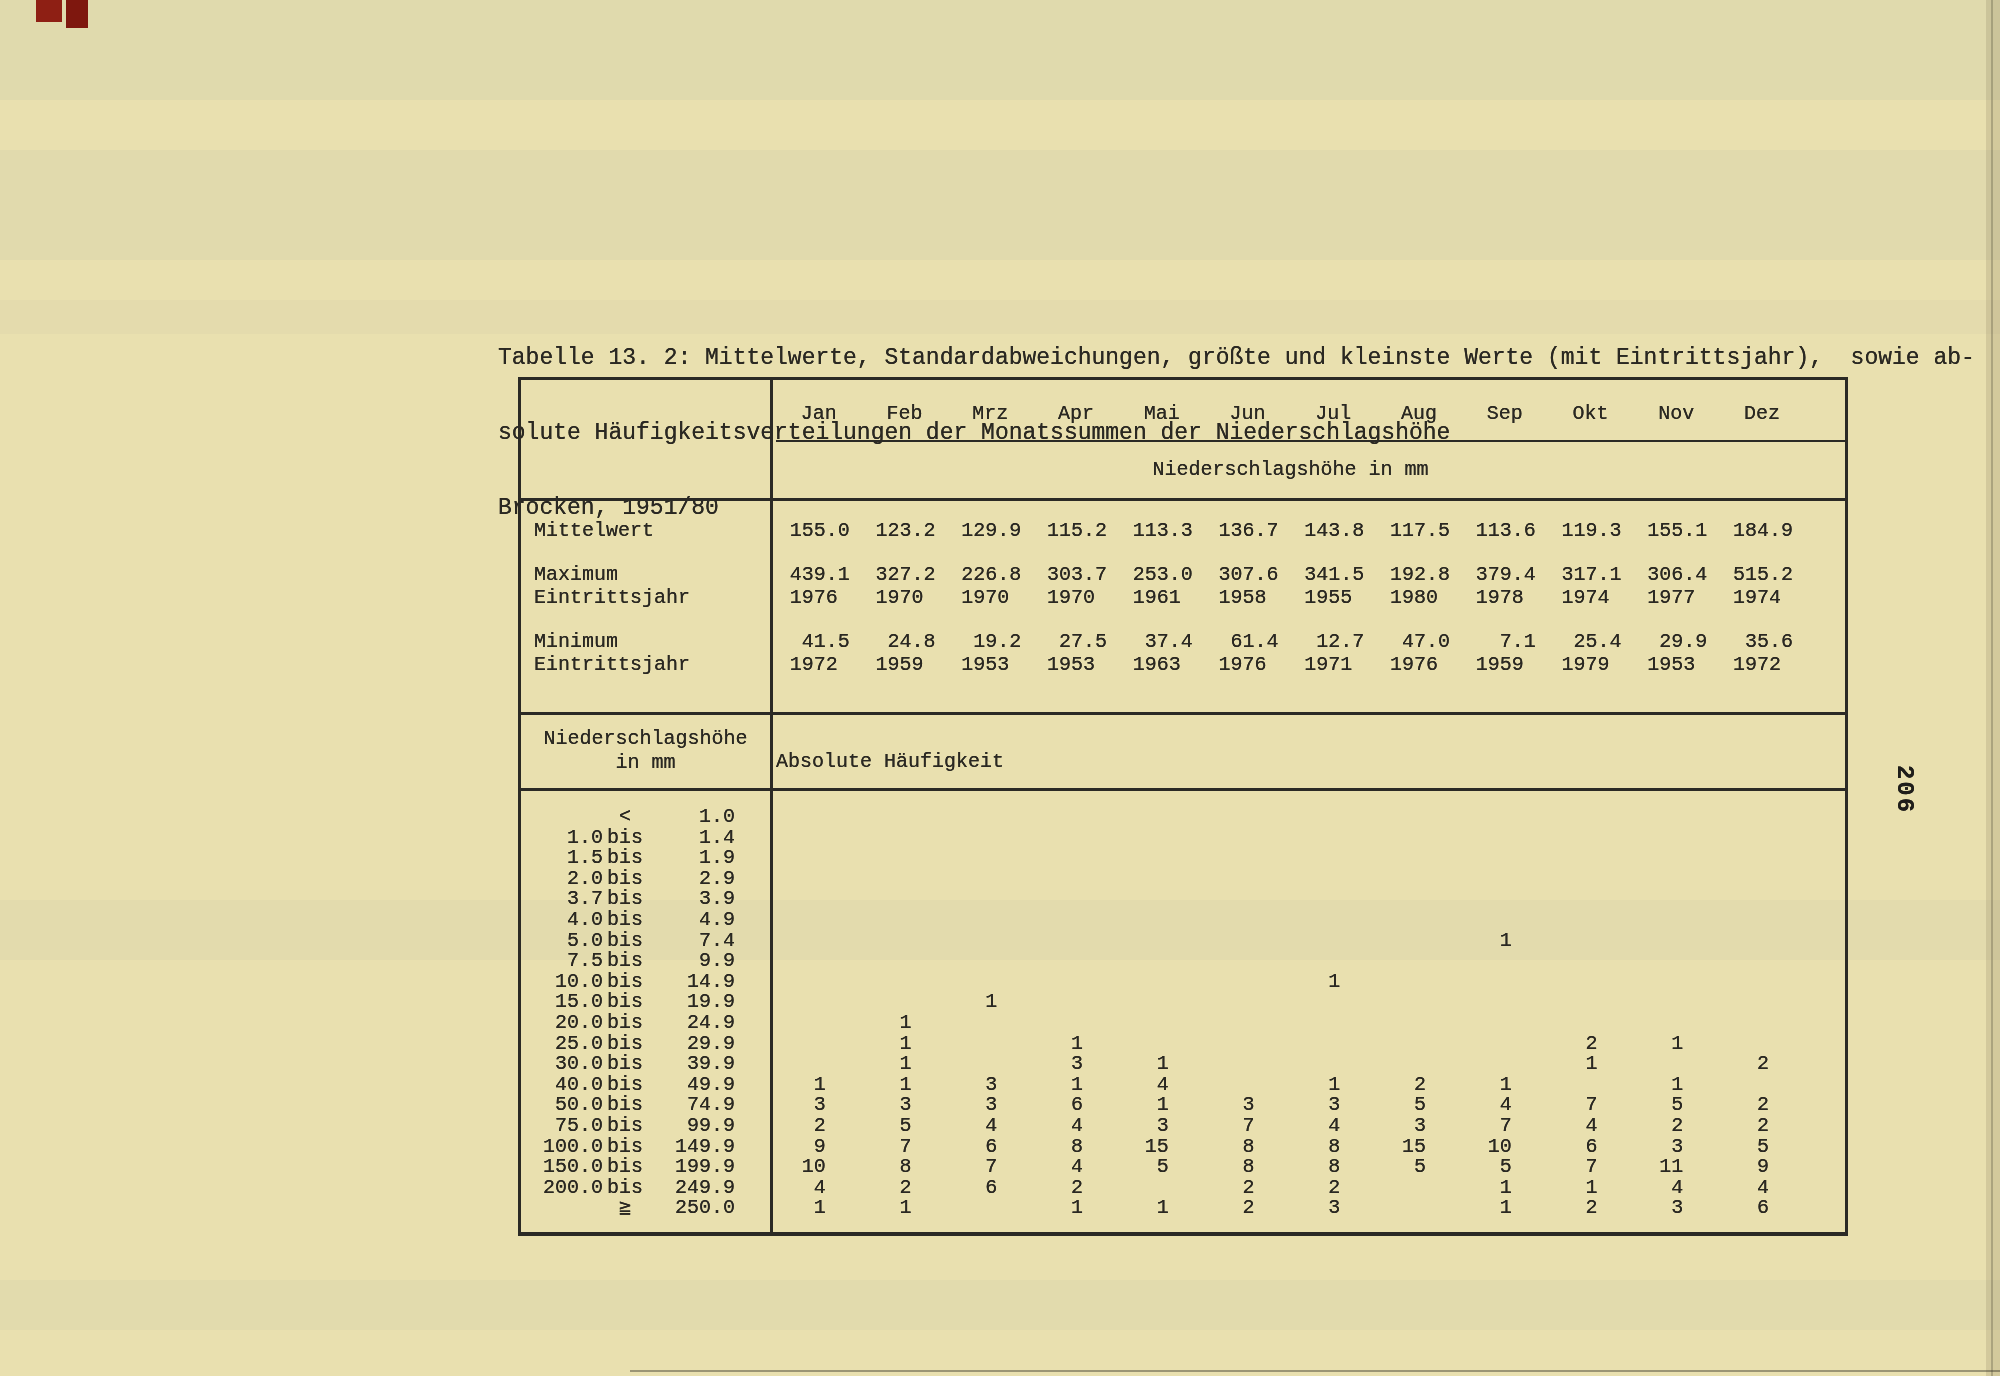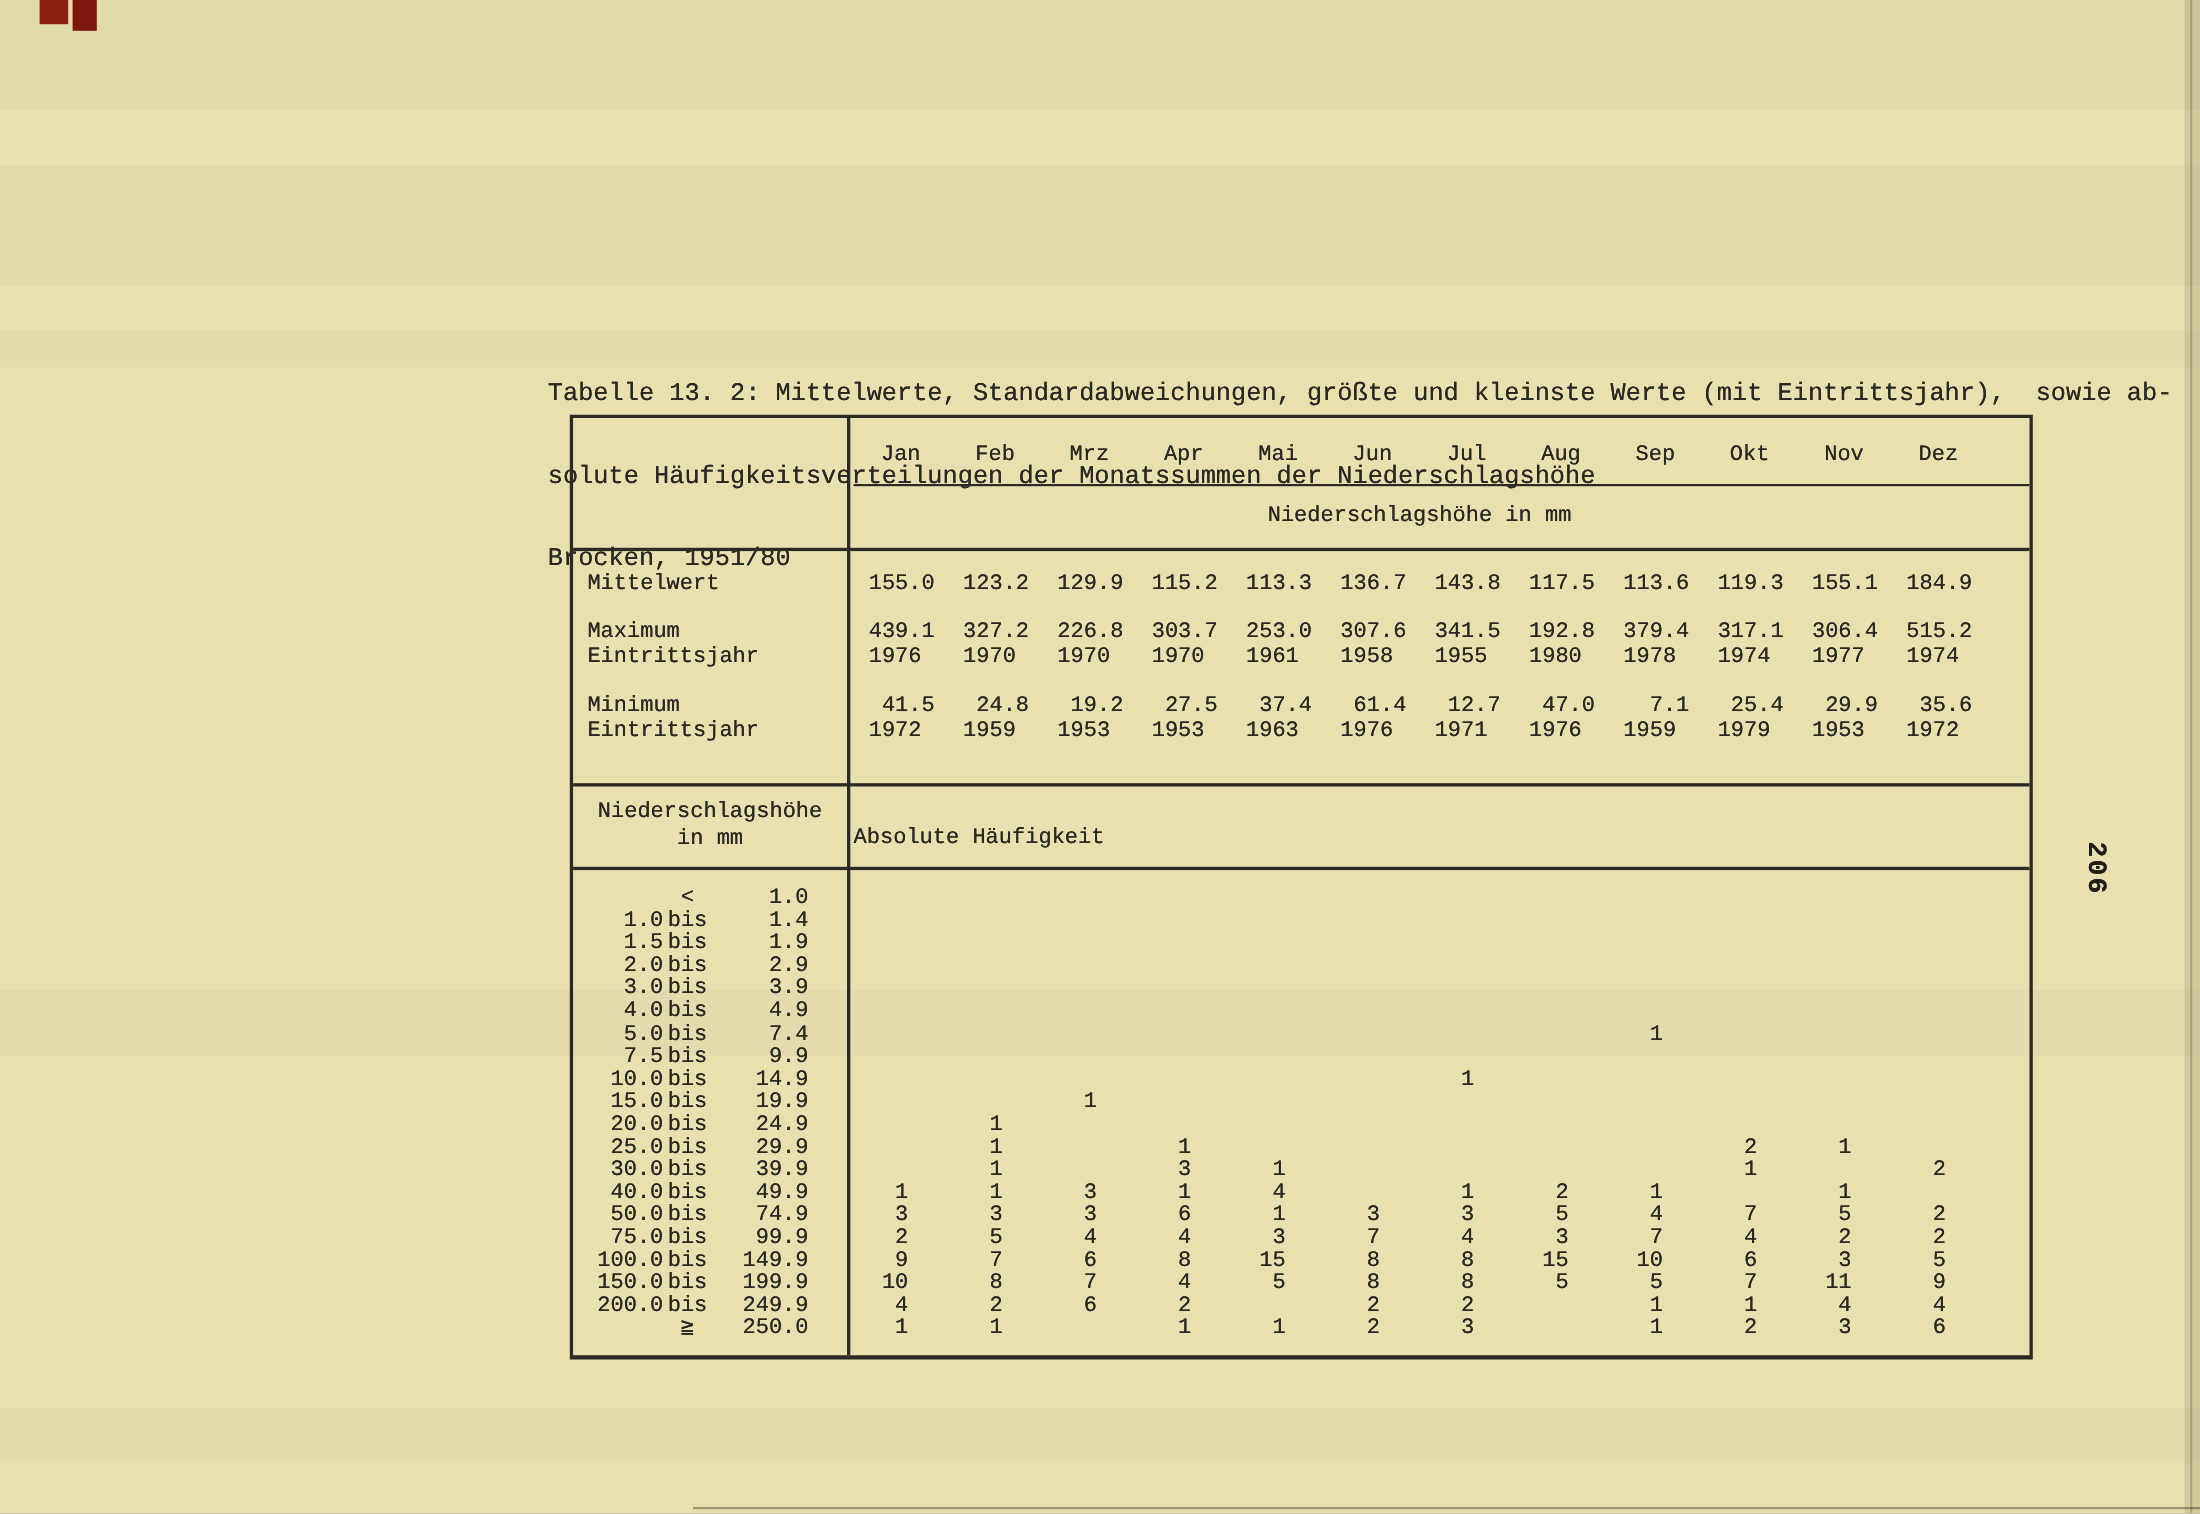--- a/index.html
+++ b/index.html
@@ -268,21 +268,21 @@
           <span class="cell freq"></span>
           <span class="cell freq"></span>
           <span class="cell freq"></span>
           <span class="cell freq"></span>
           <span class="cell freq"></span>
           <span class="cell freq"></span>
           <span class="cell freq"></span>
         </div>
         <div class="freq-row">
           <div class="freq-label">
-            <span class="fl-lo">3.0</span>
+            <span class="fl-lo">3.7</span>
             <span class="fl-op">bis</span>
             <span class="fl-hi">3.9</span>
           </div>
           <span class="cell freq"></span>
           <span class="cell freq"></span>
           <span class="cell freq"></span>
           <span class="cell freq"></span>
           <span class="cell freq"></span>
           <span class="cell freq"></span>
           <span class="cell freq"></span>

